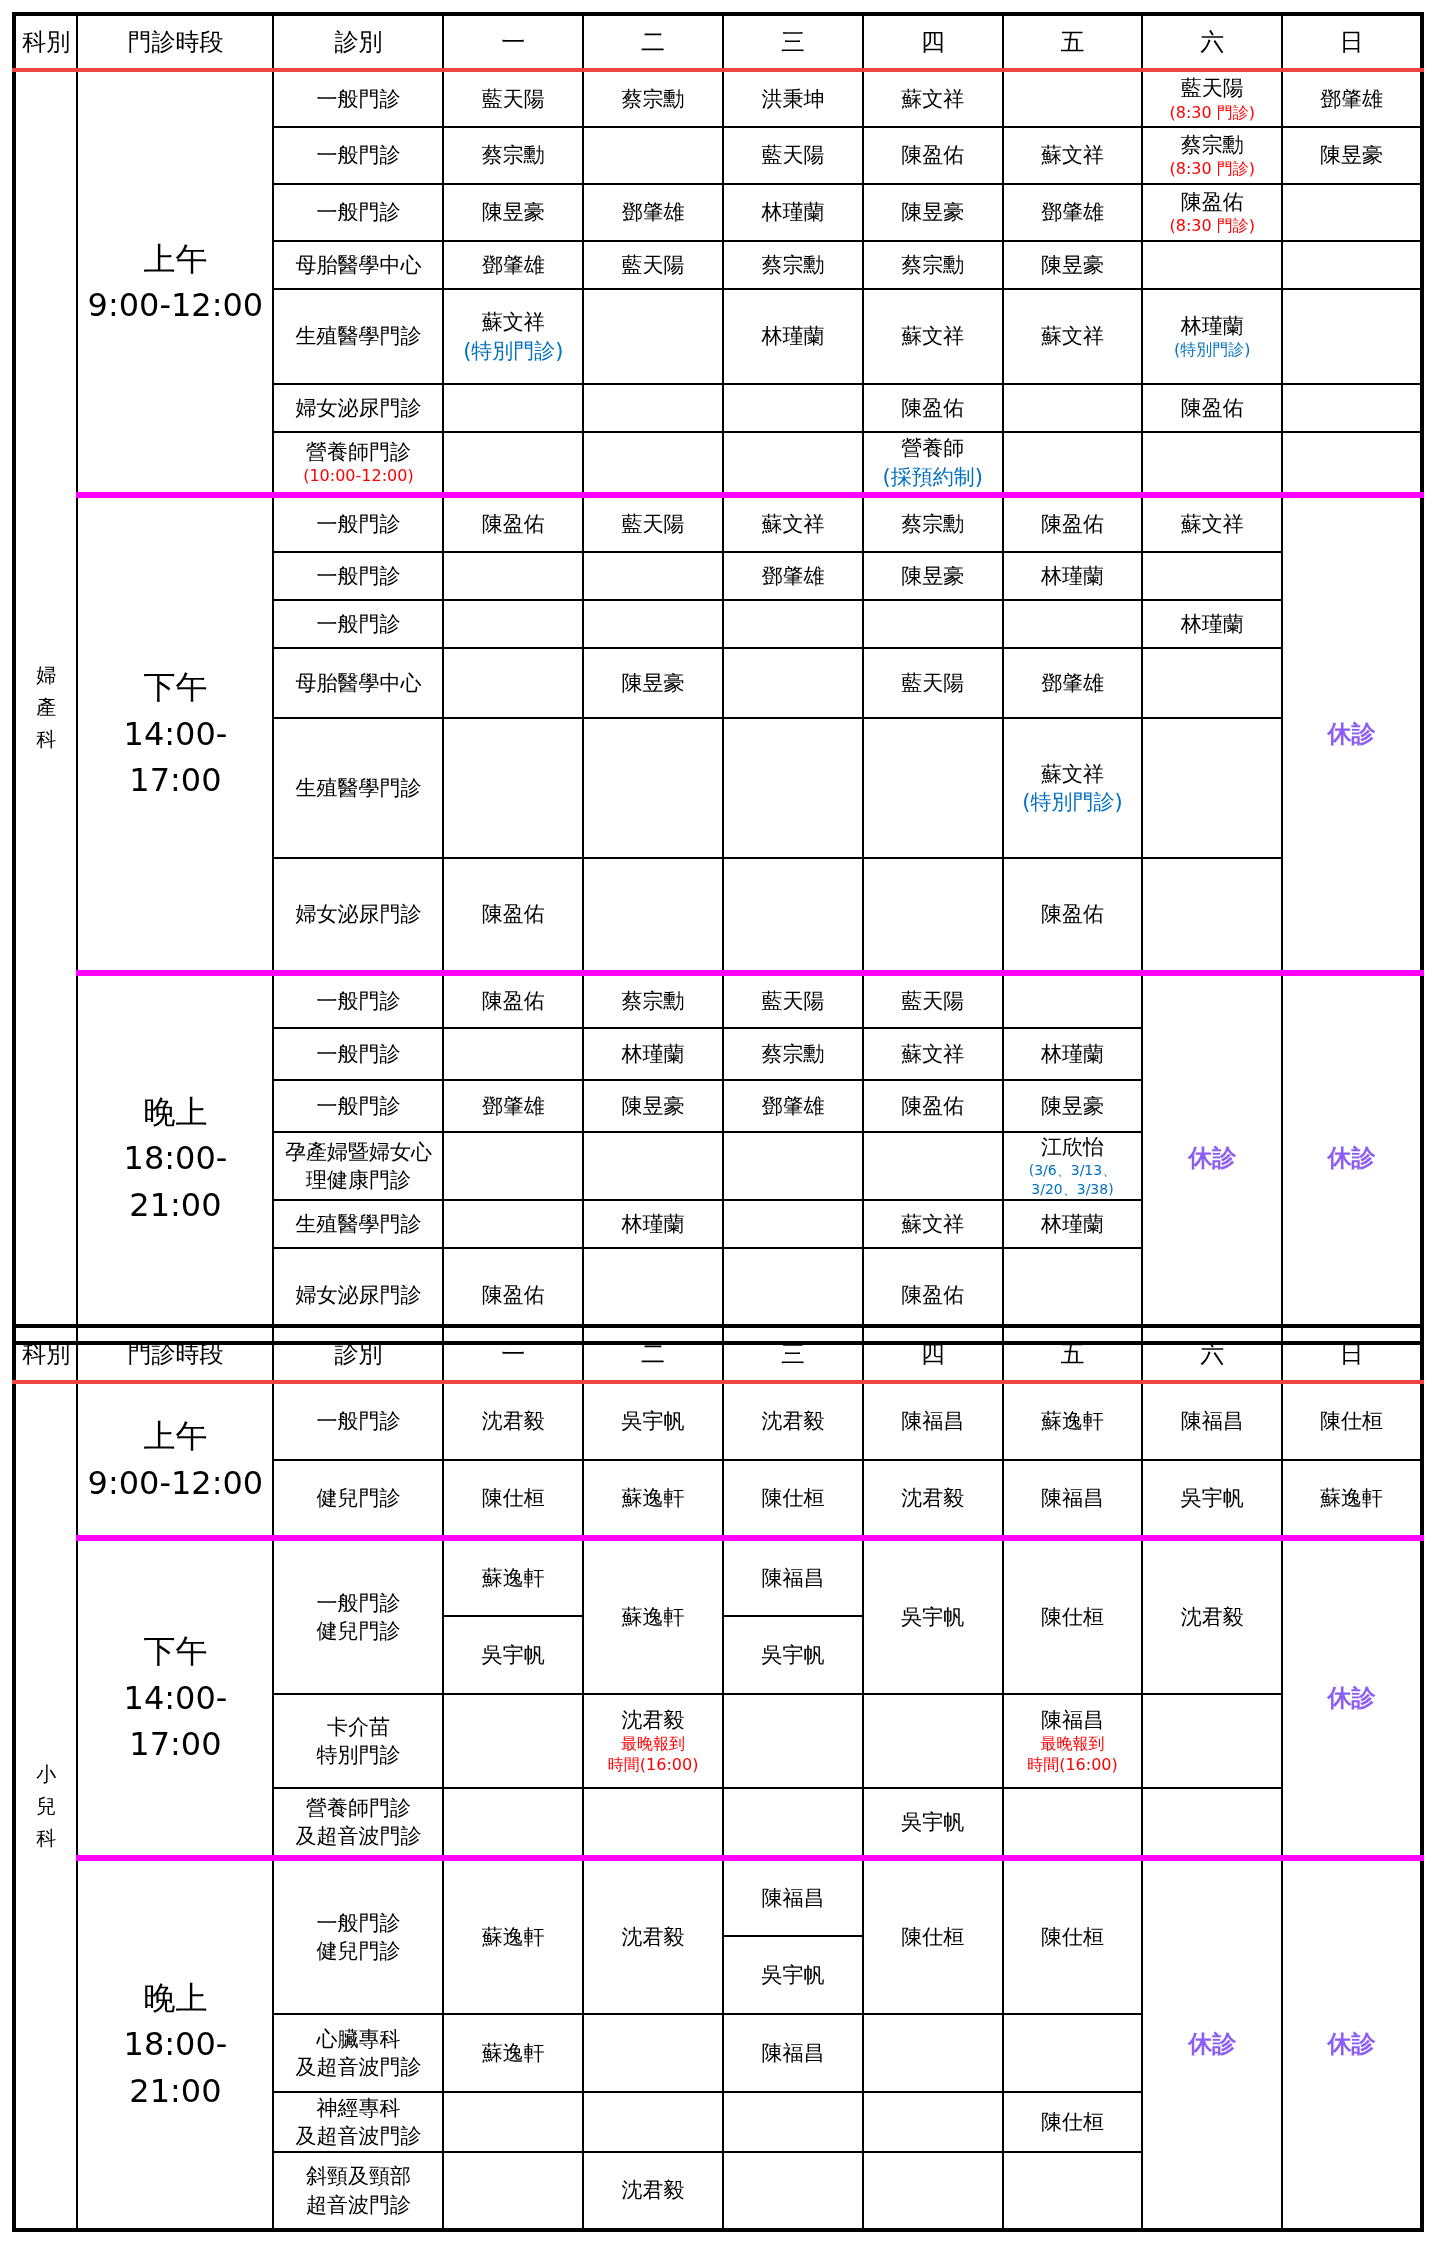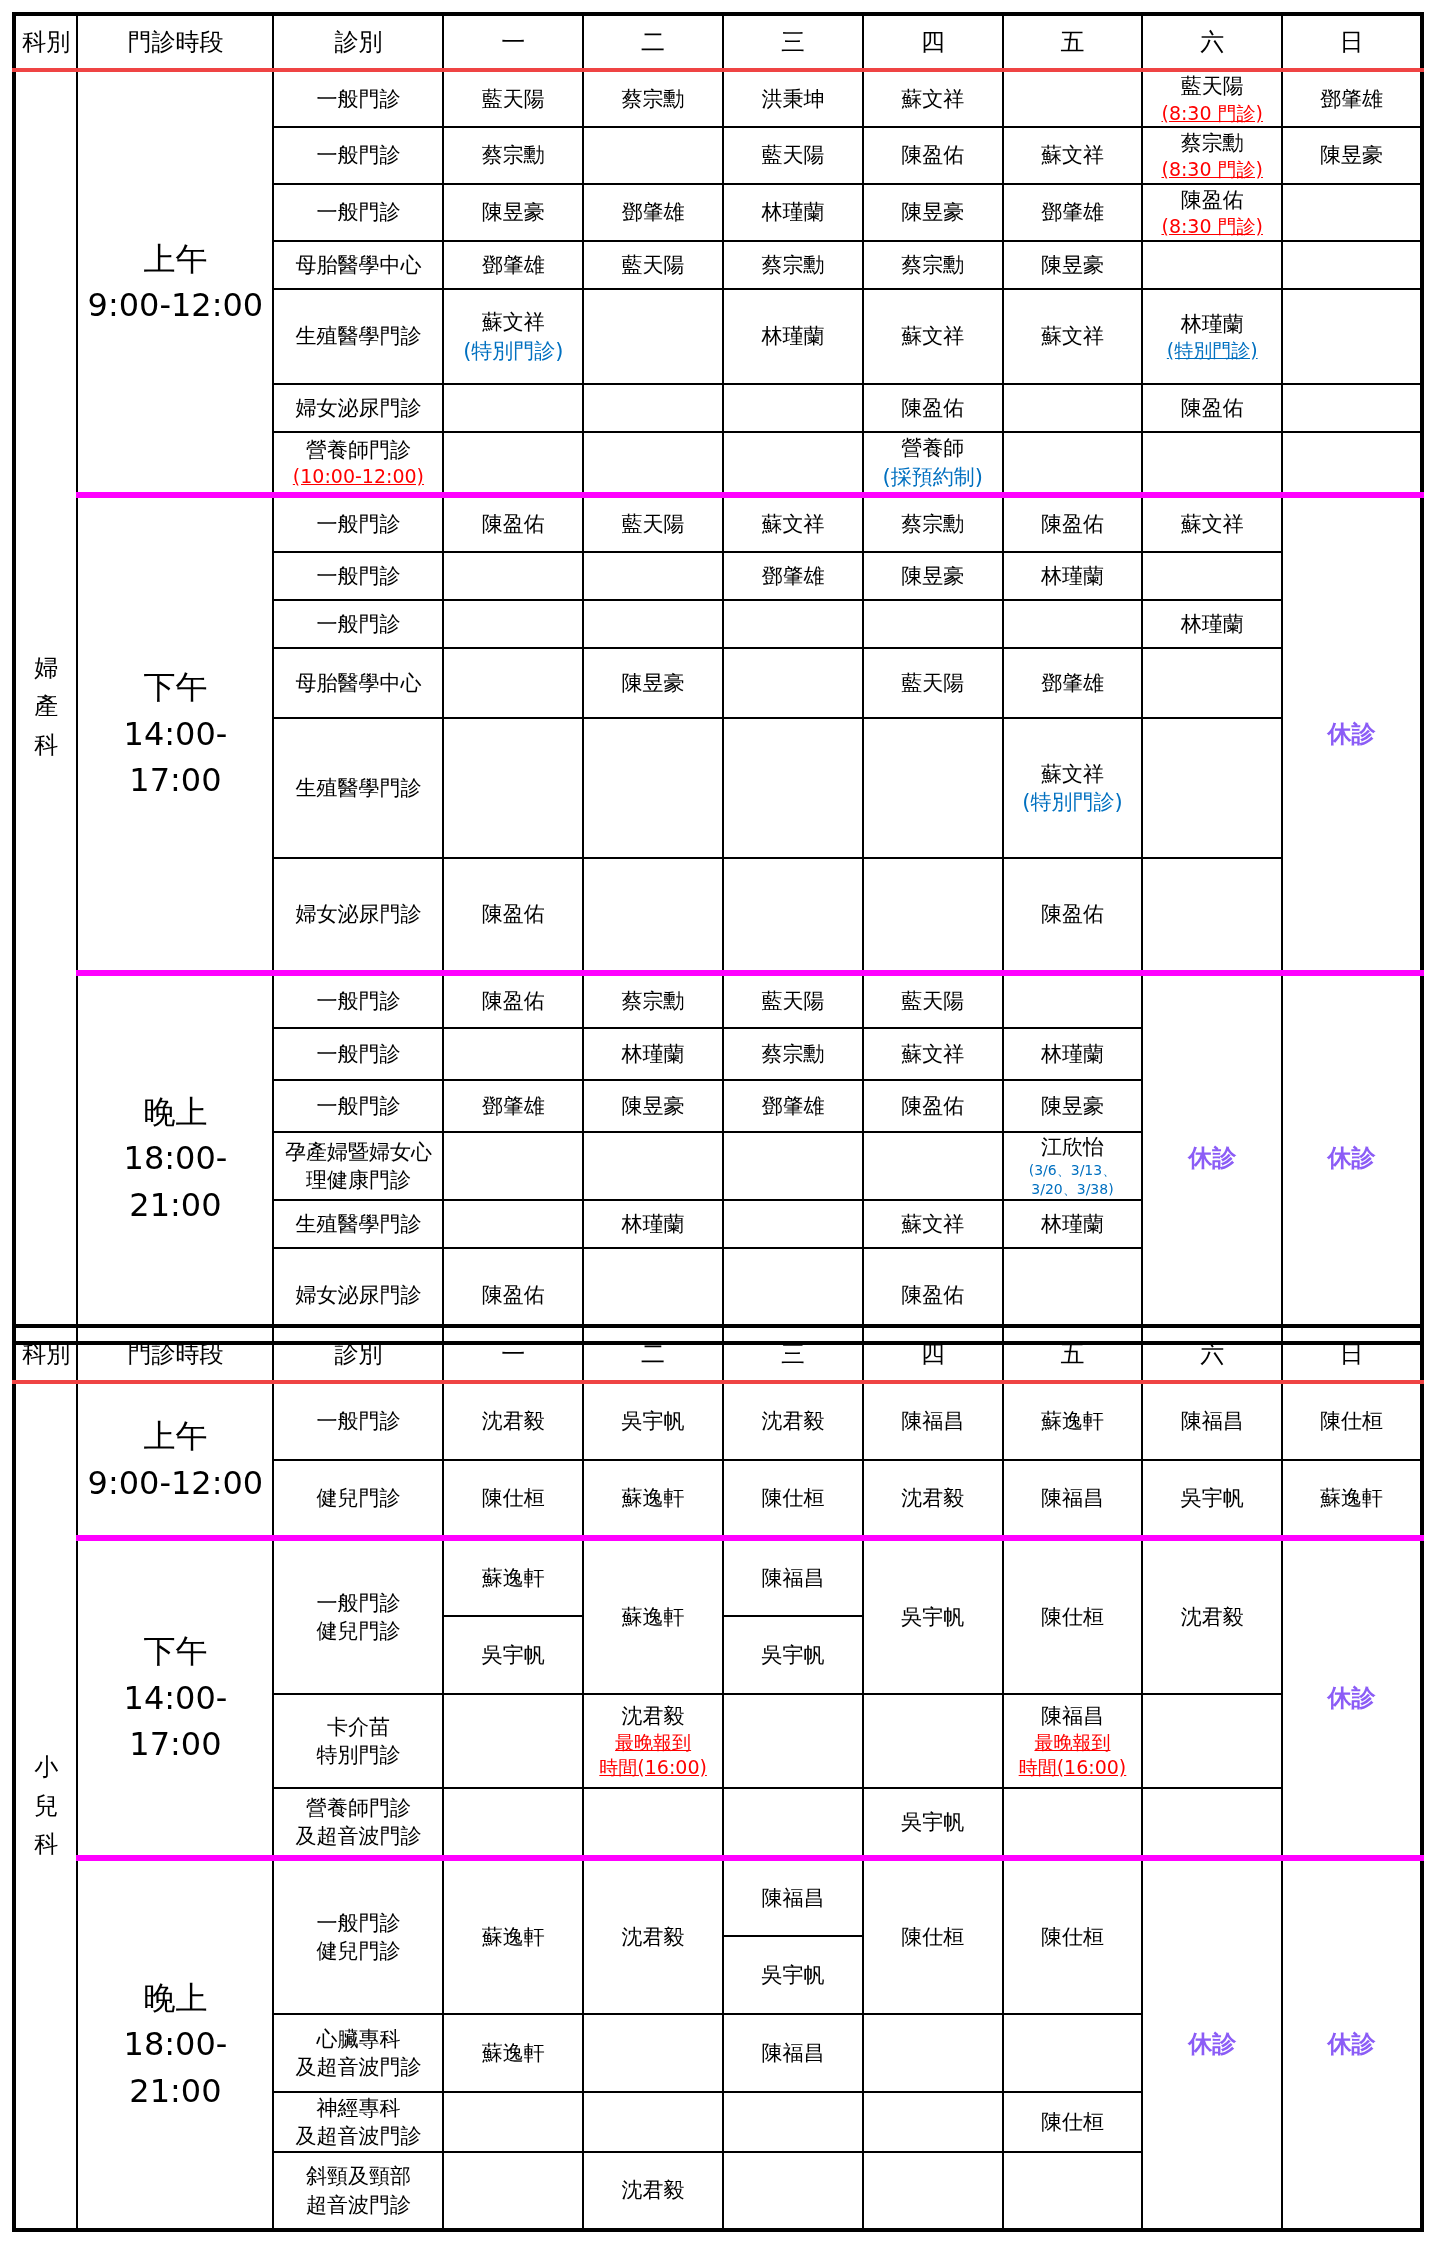--- a/index.html
+++ b/index.html
@@ -3,27 +3,27 @@
 <meta charset="utf-8">
 <style>
   html, body { margin: 0; padding: 0; background: #ffffff; }
   body { width: 1435px; height: 2250px; position: relative; overflow: hidden;
          font-family: "DejaVu Sans", "Liberation Sans", sans-serif; color: #000; }
   .sched { position: absolute; left: 12px; width: 1412px; border-collapse: collapse;
            table-layout: fixed; border: 4px solid #000; }
   .sched td, .sched th { border: 2px solid #000; text-align: center; vertical-align: middle;
            padding: 0; font-size: 21px; line-height: 1.35; font-weight: normal; overflow: hidden; }
   .sched th { font-size: 24px; height: 52px; border-bottom: 4px solid #ef4444; }
-  .sched td.dept { font-size: 24px; line-height: 1.6; }
+  .sched td.dept { font-size: 20px; line-height: 1.6; }
   .sched td.period { font-size: 32px; line-height: 1.45; }
   .sched td.ctype { font-size: 21px; }
   .sched tr.mag > td { border-top: 6px solid #ff00ff; }
   .note-red { color: #ff0000; }
   .note-blue { color: #0070c0; }
-  .note-sm { font-size: 19px; line-height: 1.3; text-decoration: underline; }
+  .note-sm { font-size: 16px; line-height: 1.3; }
   .note-xs { font-size: 14px; line-height: 1.35; }
   .closed { color: #8b5cf6; font-size: 24px; font-weight: bold; }
   .vert { display: inline-block; width: 1em; word-break: break-all; }
   #t1 { top: 12px; }
   #t2 { top: 1324px; }
   .line { display: block; }
 </style>
 </head>
 <body>
 

